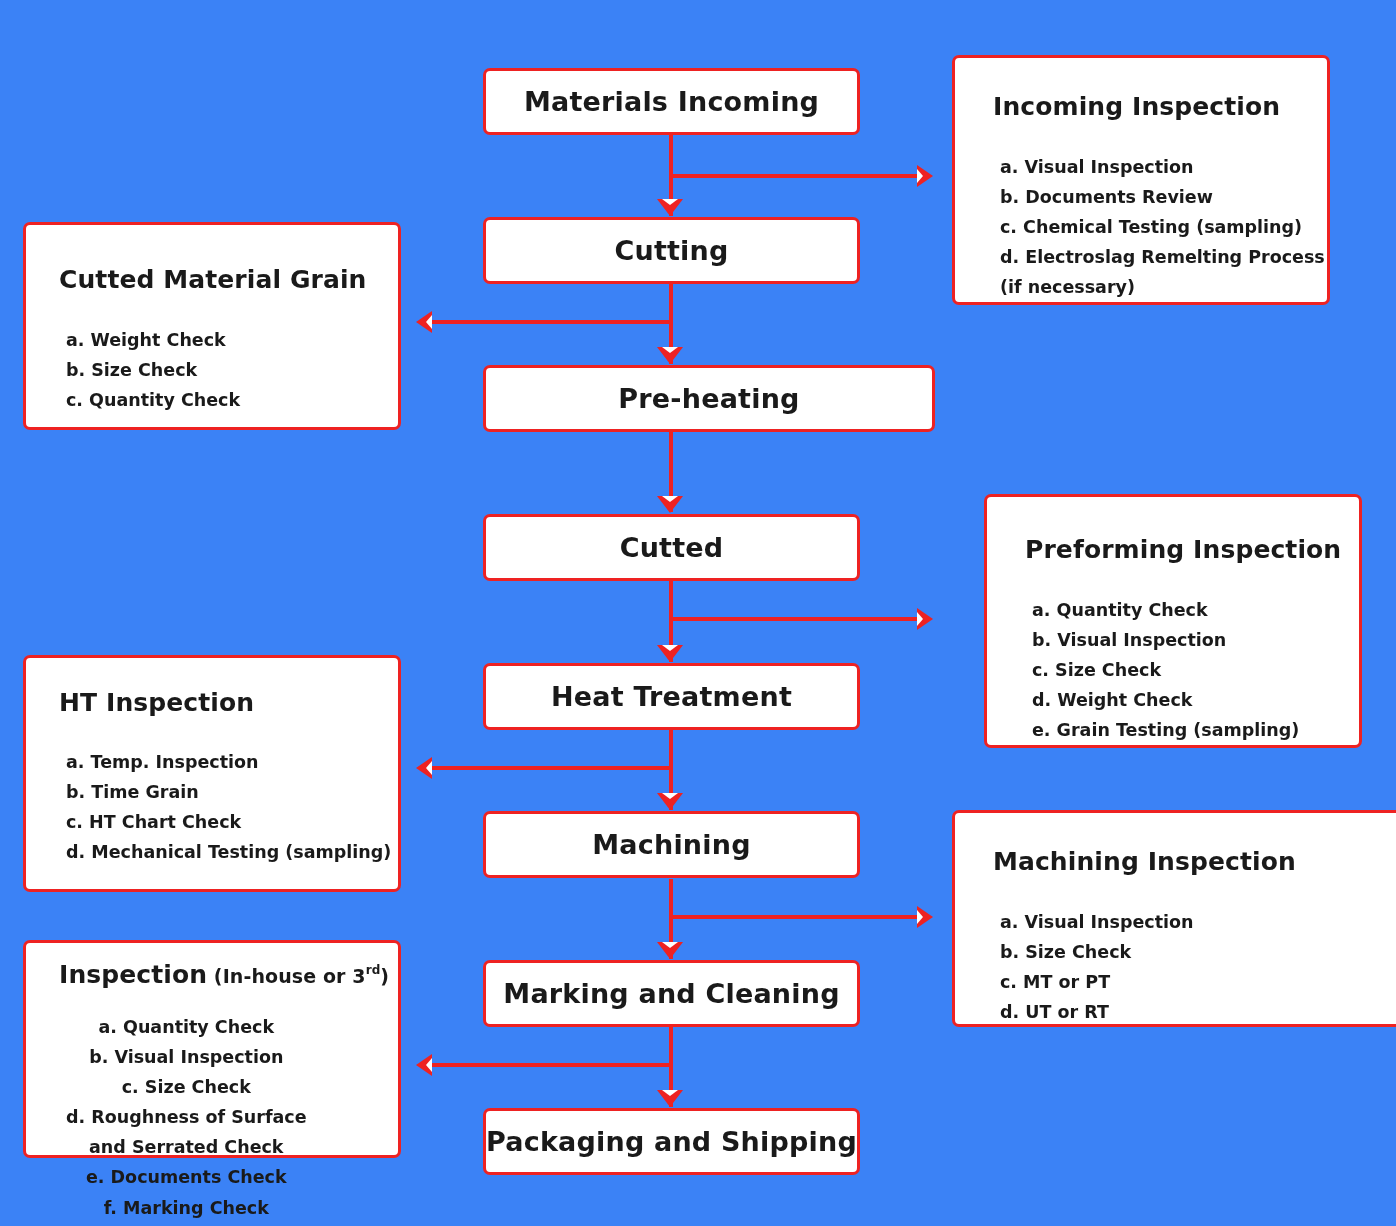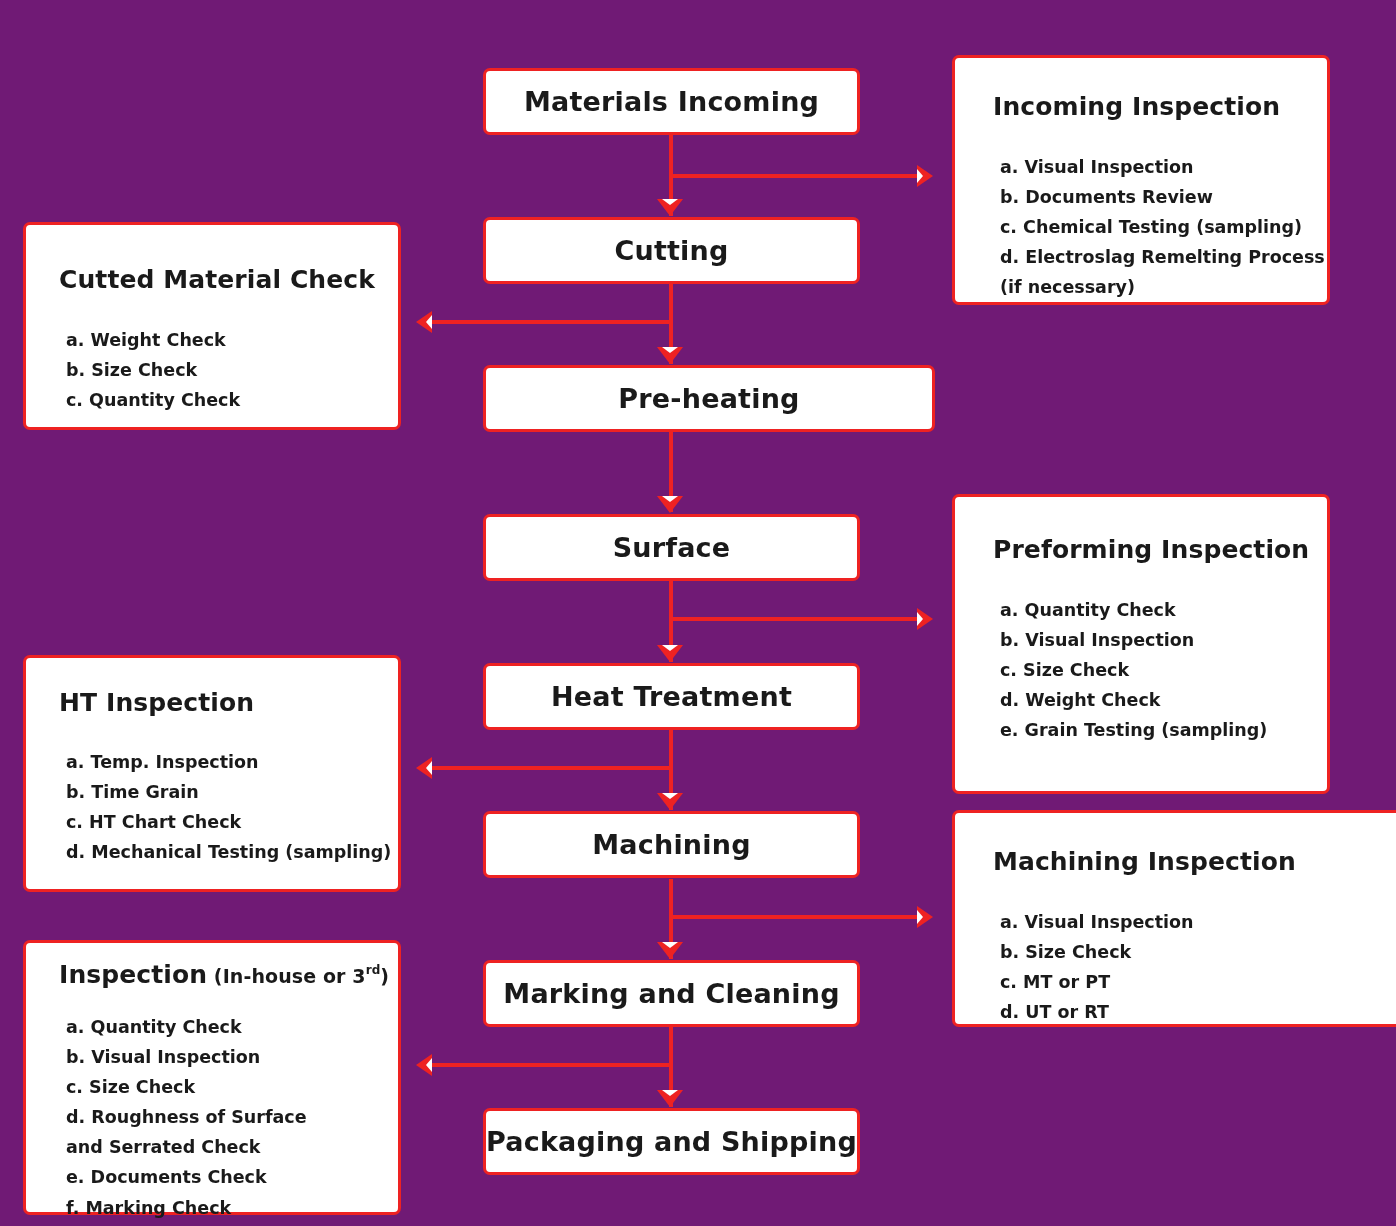--- a/index.html
+++ b/index.html
@@ -7,21 +7,21 @@
     padding: 0;
     background: #ffffff;
   }
   body {
     font-family: "DejaVu Sans", "Liberation Sans", sans-serif;
   }
   #canvas {
     position: relative;
     width: 1396px;
     height: 1226px;
-    background: #701a75;
+    background: #3b82f6;
     overflow: hidden;
   }
 
   
   .box {
     position: absolute;
     box-sizing: border-box;
     border: 3px solid #ee2222;
     border-radius: 7px;
     background: #ffffff;
@@ -193,21 +193,21 @@
 
   <div class="box process-box" style="left:483px; top:217px; width:377px; height:67px;">
     <span class="process-label">Cutting</span>
   </div>
 
   <div class="box process-box" style="left:483px; top:365px; width:452px; height:67px;">
     <span class="process-label">Pre-heating</span>
   </div>
 
   <div class="box process-box" style="left:483px; top:514px; width:377px; height:67px;">
-    <span class="process-label">Surface</span>
+    <span class="process-label">Cutted</span>
   </div>
 
   <div class="box process-box" style="left:483px; top:663px; width:377px; height:67px;">
     <span class="process-label">Heat Treatment</span>
   </div>
 
   <div class="box process-box" style="left:483px; top:811px; width:377px; height:67px;">
     <span class="process-label">Machining</span>
   </div>
 
@@ -224,29 +224,29 @@
     <ul class="info-list" style="left:38px; top:91px;">
       <li>a. Visual Inspection</li>
       <li>b. Documents Review</li>
       <li>c. Chemical Testing (sampling)</li>
       <li>d. Electroslag Remelting Process</li>
       <li>(if necessary)</li>
     </ul>
   </div>
 
   <div class="box info-box" style="left:23px; top:222px; width:378px; height:208px;">
-    <div class="info-title" style="left:33px; top:41px;">Cutted Material Check</div>
+    <div class="info-title" style="left:33px; top:41px;">Cutted Material Grain</div>
     <ul class="info-list" style="left:33px; top:97px;">
       <li>a. Weight Check</li>
       <li>b. Size Check</li>
       <li>c. Quantity Check</li>
     </ul>
   </div>
 
-  <div class="box info-box" style="left:952px; top:494px; width:378px; height:300px;">
+  <div class="box info-box" style="left:984px; top:494px; width:378px; height:254px;">
     <div class="info-title" style="left:38px; top:39px;">Preforming Inspection</div>
     <ul class="info-list" style="left:38px; top:95px;">
       <li>a. Quantity Check</li>
       <li>b. Visual Inspection</li>
       <li>c. Size Check</li>
       <li>d. Weight Check</li>
       <li>e. Grain Testing (sampling)</li>
     </ul>
   </div>
 
@@ -263,21 +263,21 @@
   <div class="box info-box" style="left:952px; top:810px; width:455px; height:217px;">
     <div class="info-title" style="left:38px; top:35px;">Machining Inspection</div>
     <ul class="info-list" style="left:38px; top:91px;">
       <li>a. Visual Inspection</li>
       <li>b. Size Check</li>
       <li>c. MT or PT</li>
       <li>d. UT or RT</li>
     </ul>
   </div>
 
-  <div class="box info-box" style="left:23px; top:940px; width:378px; height:275px;">
+  <div class="box info-box" style="left:23px; top:940px; width:378px; height:218px;text-align:center;">
     <div class="info-title" style="left:33px; top:18px;">
       <span>Inspection</span><span class="sub"> (In-house or 3</span><span class="sub sup">rd</span><span class="sub">)</span>
     </div>
     <ul class="info-list" style="left:33px; top:66px;">
       <li>a. Quantity Check</li>
       <li>b. Visual Inspection</li>
       <li>c. Size Check</li>
       <li>d. Roughness of Surface</li>
       <li>and Serrated Check</li>
       <li>e. Documents Check</li>

